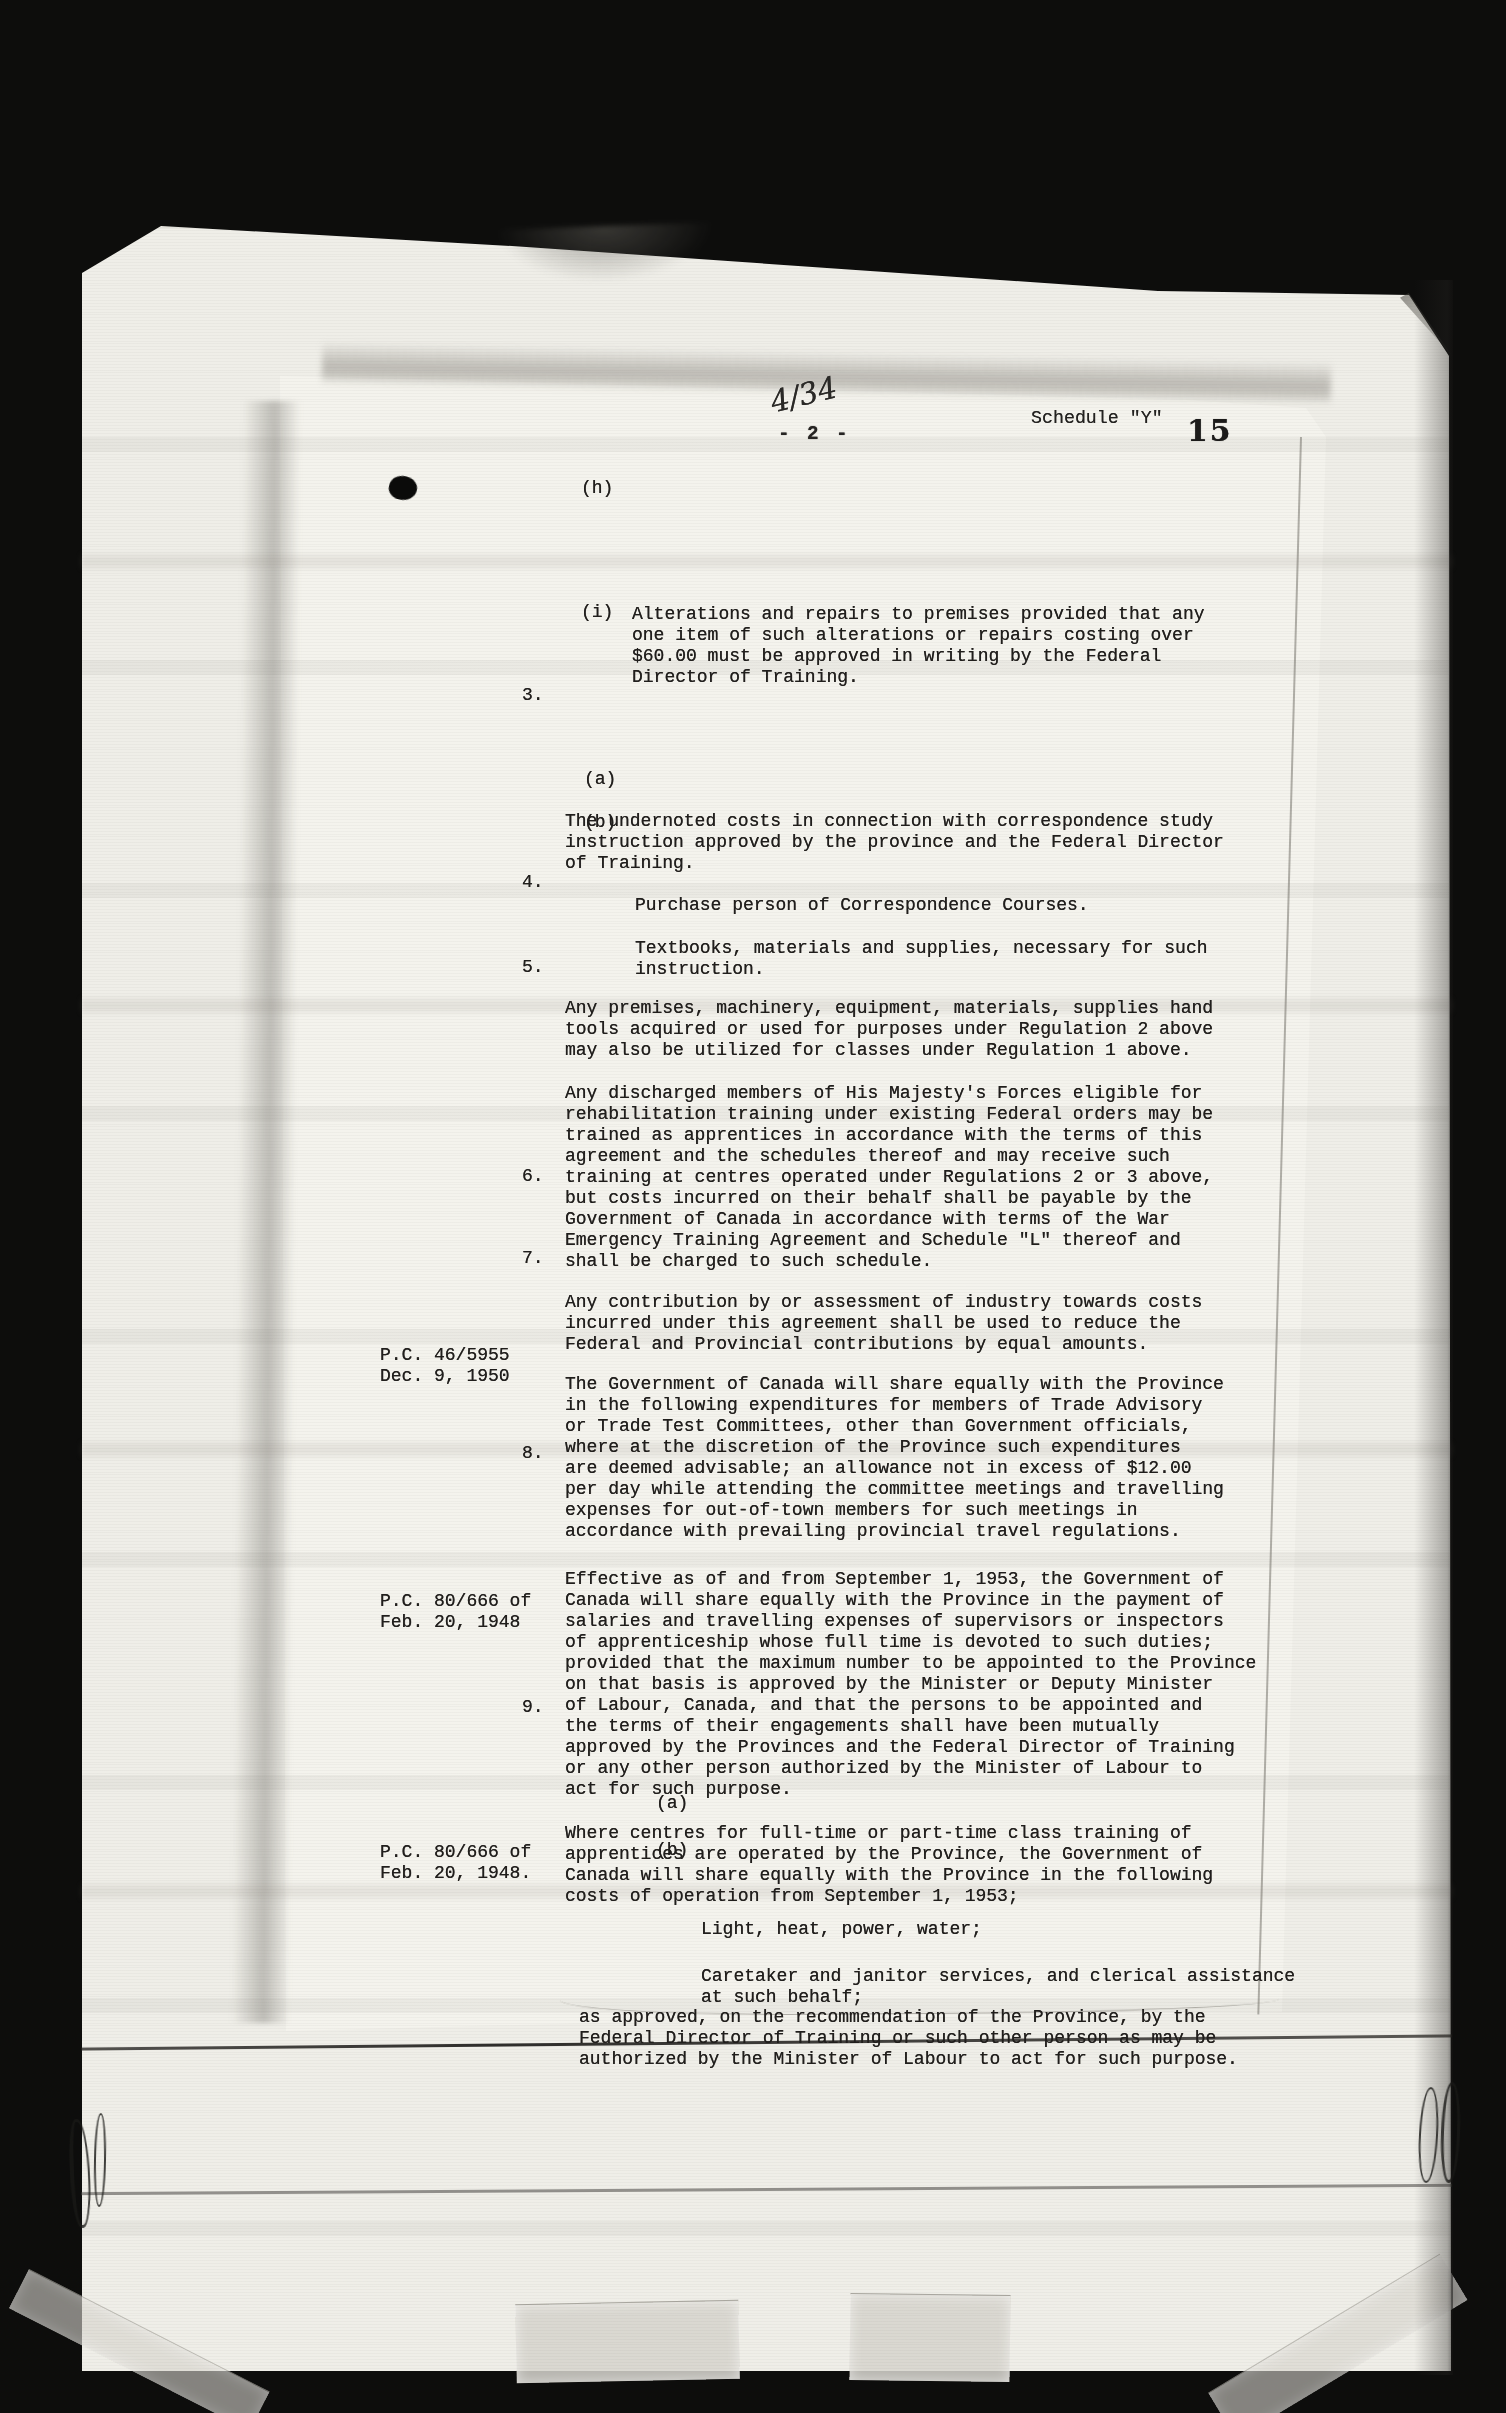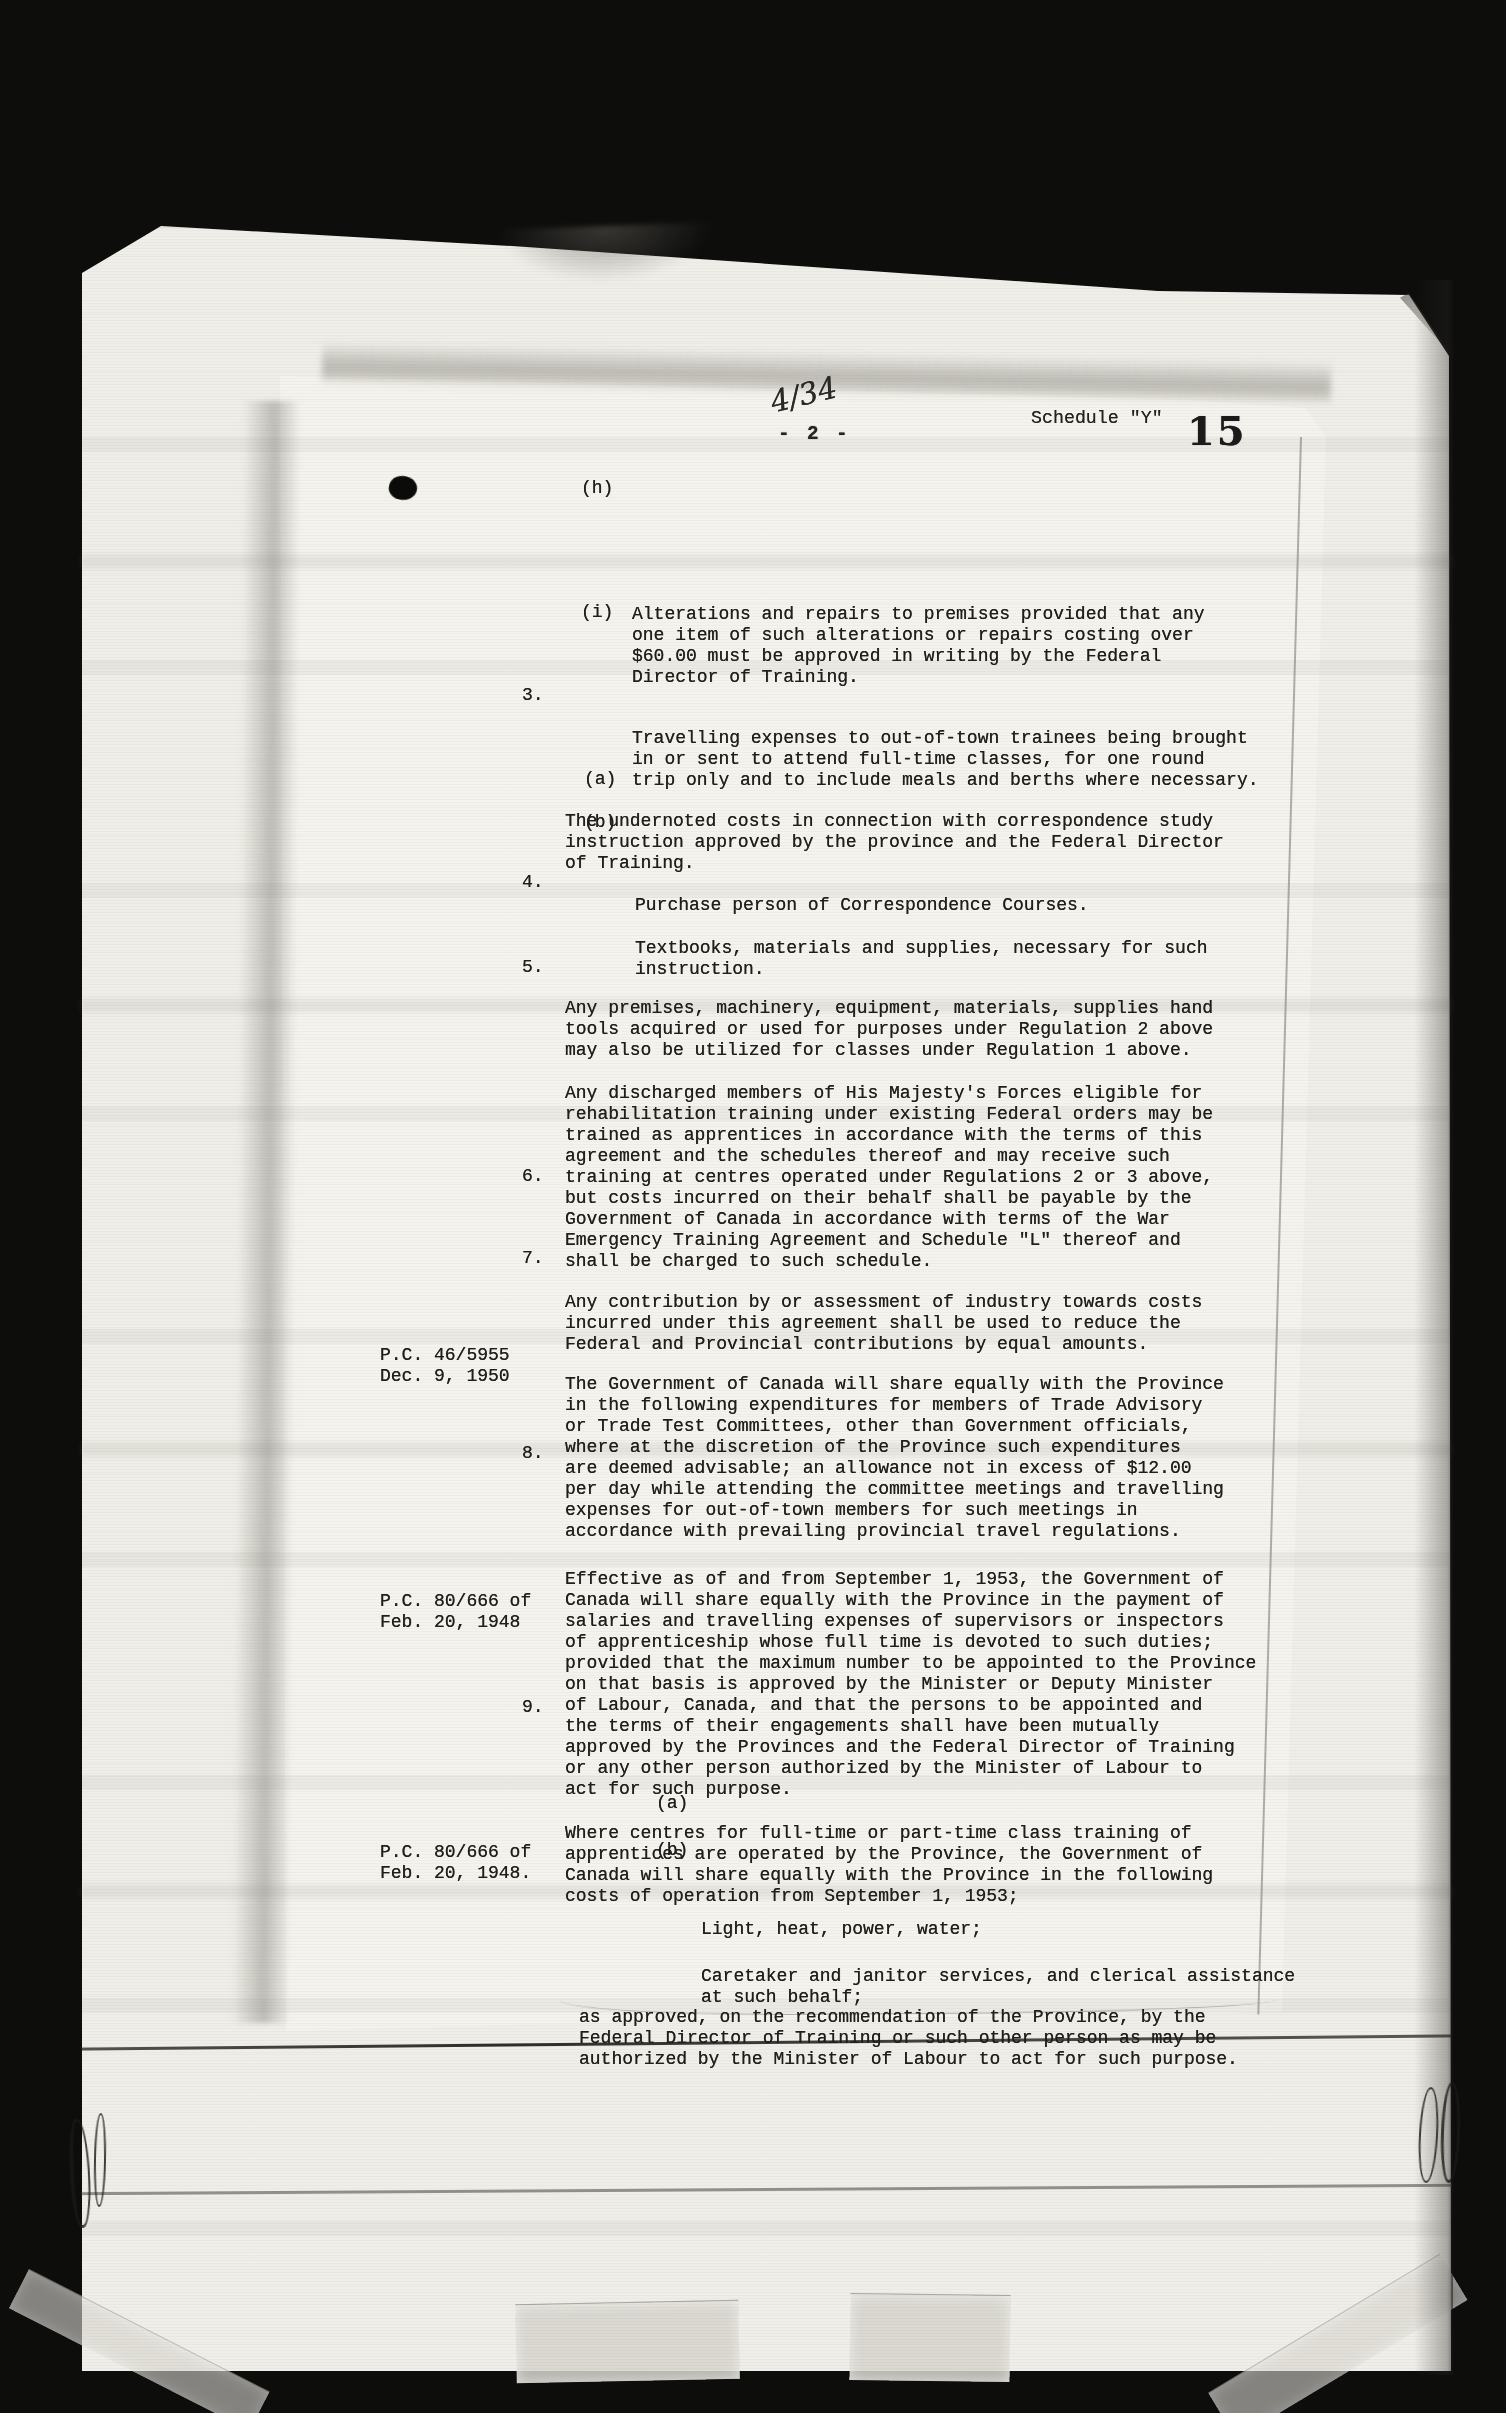--- a/index.html
+++ b/index.html
@@ -126,21 +126,21 @@
     text-shadow:0 0 1px rgba(35,33,31,0.8);
   }
   .schedule-label{
     position:absolute;left:1031px;top:408px;
     font:18.3px/21px "Liberation Mono",monospace;color:#232220;
     text-shadow:0 0 0.6px rgba(32,30,28,0.75);
   }
   .stamp-number{
     position:absolute;left:1187px;top:408px;
     font-family:"DejaVu Serif",serif;font-weight:bold;
-    font-size:40px;line-height:46px;color:#1c1b1a;
+    font-size:30px;line-height:46px;color:#1c1b1a;
     letter-spacing:1.9px;text-shadow:0 0 0.7px rgba(28,27,26,0.85);
   }
 </style>
 </head>
 <body>
 
 <div class="backing-sheet"></div>
 <div class="top-tear-shadow"></div>
 <div class="corner-tear"></div>
 <div class="typed-page"></div>
@@ -173,23 +173,20 @@
 
 <div class="para typed ml-sub" style="left:632px;top:478px">
   <span class="marker">(h)</span>
   <div class="tlines">
     
   <div class="tline">Alterations and repairs to premises provided that any</div><div class="tline">one item of such alterations or repairs costing over</div><div class="tline">$60.00 must be approved in writing by the Federal</div><div class="tline">Director of Training.</div></div>
 </div>
 
 <div class="para typed ml-sub" style="left:632px;top:602px">
   <span class="marker">(i)</span>
-  <div class="tlines">
-    
-  <div class="tline">Travelling expenses to out-of-town trainees being brought</div><div class="tline">in or sent to attend full-time classes, for one round</div><div class="tline">trip only and to include meals and berths where necessary.</div></div>
 </div>
 
 <div class="para typed ml-num" style="left:565px;top:685px">
   <span class="marker">3.</span>
   <div class="tlines">
     
   <div class="tline">The undernoted costs in connection with correspondence study</div><div class="tline">instruction approved by the province and the Federal Director</div><div class="tline">of Training.</div></div>
 </div>
 
 <div class="para typed ml-sub" style="left:635px;top:769px">

